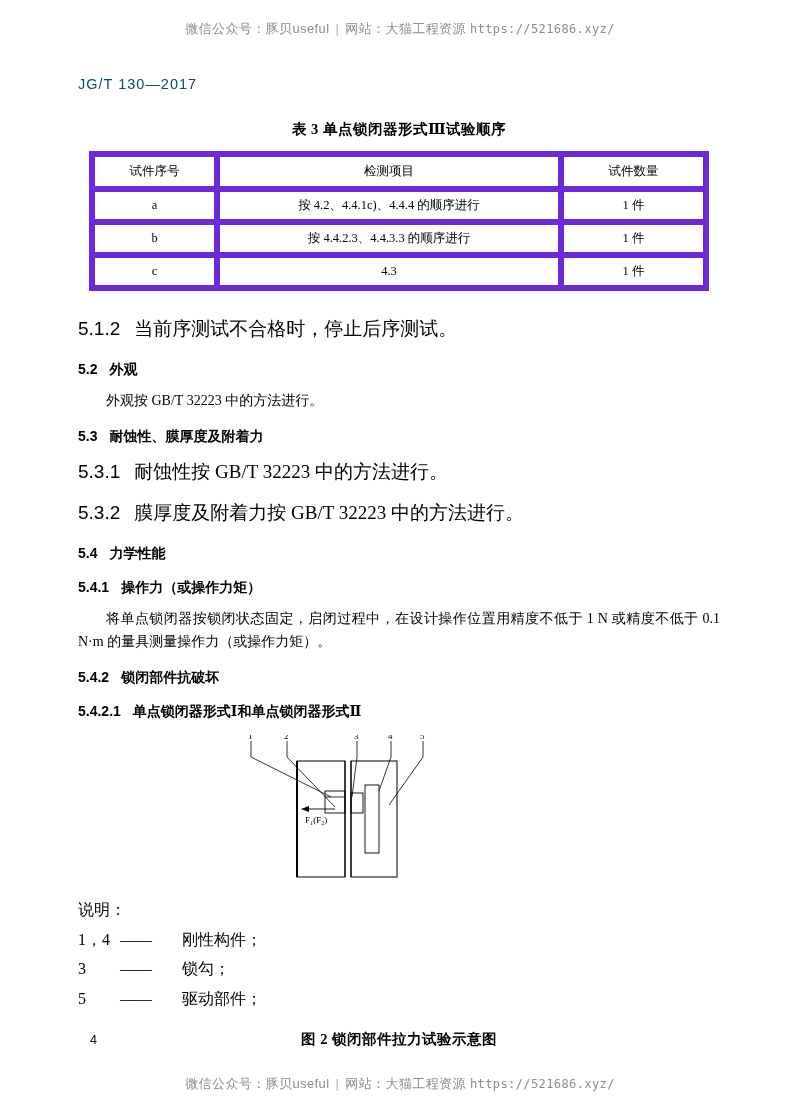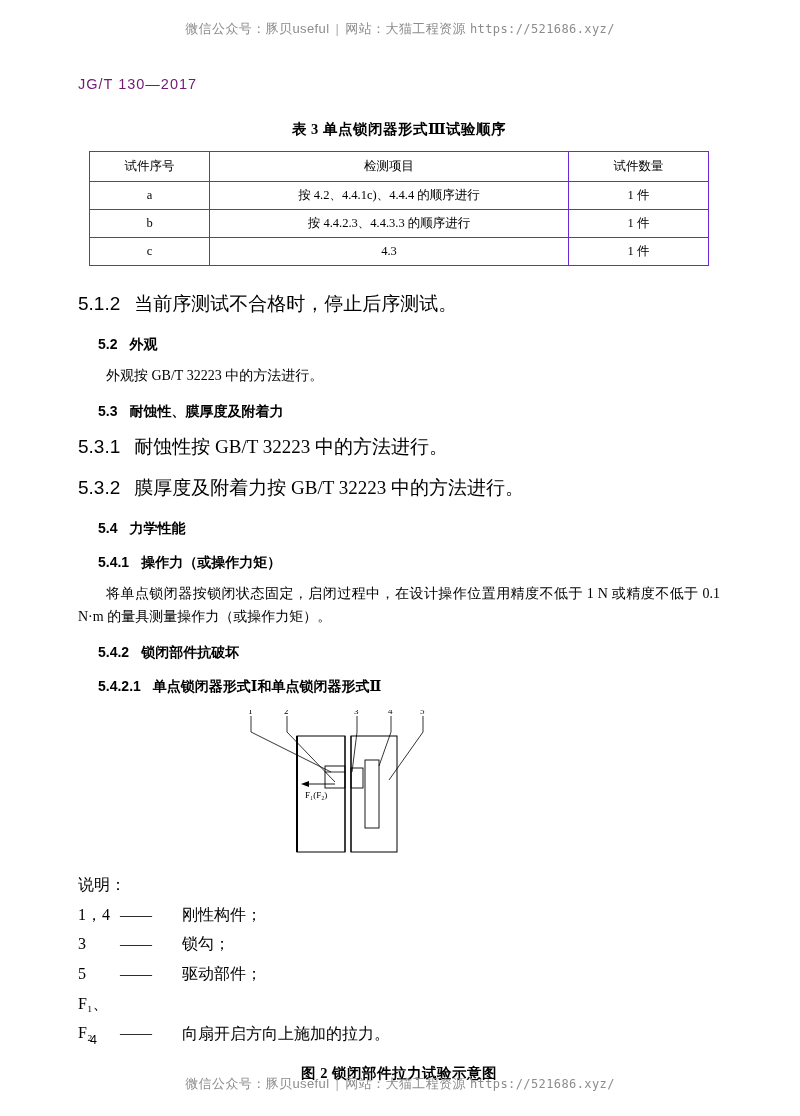--- a/index.html
+++ b/index.html
@@ -37,38 +37,38 @@
   .content {
     position: absolute;
     left: 78px;
     top: 76px;
     width: 642px;
   }
   .stdno {
     font-family: "Liberation Sans", sans-serif;
     font-size: 14.5px;
     letter-spacing: 1px;
-    color: #701a75;
+    color: #0c4a6e;
     margin-bottom: 28px;
   }
   .tbl-title {
     text-align: center;
     font-size: 14.5px;
     font-weight: bold;
     margin-bottom: 12px;
     letter-spacing: 0.5px;
   }
   table.tbl {
     border-collapse: collapse;
     width: 620px;
     margin: 0 auto 22px auto;
     font-size: 12.5px;
   }
   table.tbl th, table.tbl td {
-    border: 1px solid #6d28d9;
+    border: 6px solid #6d28d9;
     text-align: center;
     padding: 5px 2px;
     font-weight: normal;
   }
   table.tbl thead th {
     font-size: 12.5px;
     padding: 6px 2px;
   }
   .col1 { width: 115px; }
   .col3 { width: 135px; }
@@ -80,21 +80,21 @@
     text-align: justify;
   }
   .h-num {
     font-family: "Liberation Sans", sans-serif;
   }
   .sec {
     font-weight: bold;
     margin: 16px 0 10px 0;
     font-size: 14px;
   }
-  .sec .h-num { font-weight: bold; margin-left: 20px; }
+  .sec .h-num { font-weight: bold; }
   .sec .gap { display: inline-block; width: 12px; }
   .body-line {
     margin: 0 0 8px 0;
     font-size: 19px;
     line-height: 1.7;
   }
   .indent { text-indent: 28px; }
 
   .figwrap {
     margin: 14px auto 6px auto;
@@ -248,21 +248,20 @@
         <polygon points="62,74 70,71 70,77" fill="#000"></polygon>
         <text x="66" y="88" font-size="9" font-family="Liberation Serif, serif">F₁(F₂)</text>
       </svg>
     </div>
 
     <div class="legend">
       <div>说明：</div>
       <div><span class="lk">1，4</span><span class="ld">——</span><span>刚性构件；</span></div>
       <div><span class="lk">3</span><span class="ld">——</span><span>锁勾；</span></div>
       <div><span class="lk">5</span><span class="ld">——</span><span>驱动部件；</span></div>
-      <div><span class="lk">F₁、F₂</span><span class="ld">——</span><span>向扇开启方向上施加的拉力。</span></div>
     </div>
 
     <div class="fig-cap">图 2  锁闭部件拉力试验示意图</div>
 
   </div>
 
   <div class="pageno">4</div>
 
   <div class="wm wm-bot">
     <span>微信公众号：</span><span>豚贝useful</span><span class="sep">|</span><span>网站：</span><span>大猫工程资源</span>&nbsp;<span class="mono">https://521686.xyz/</span>

